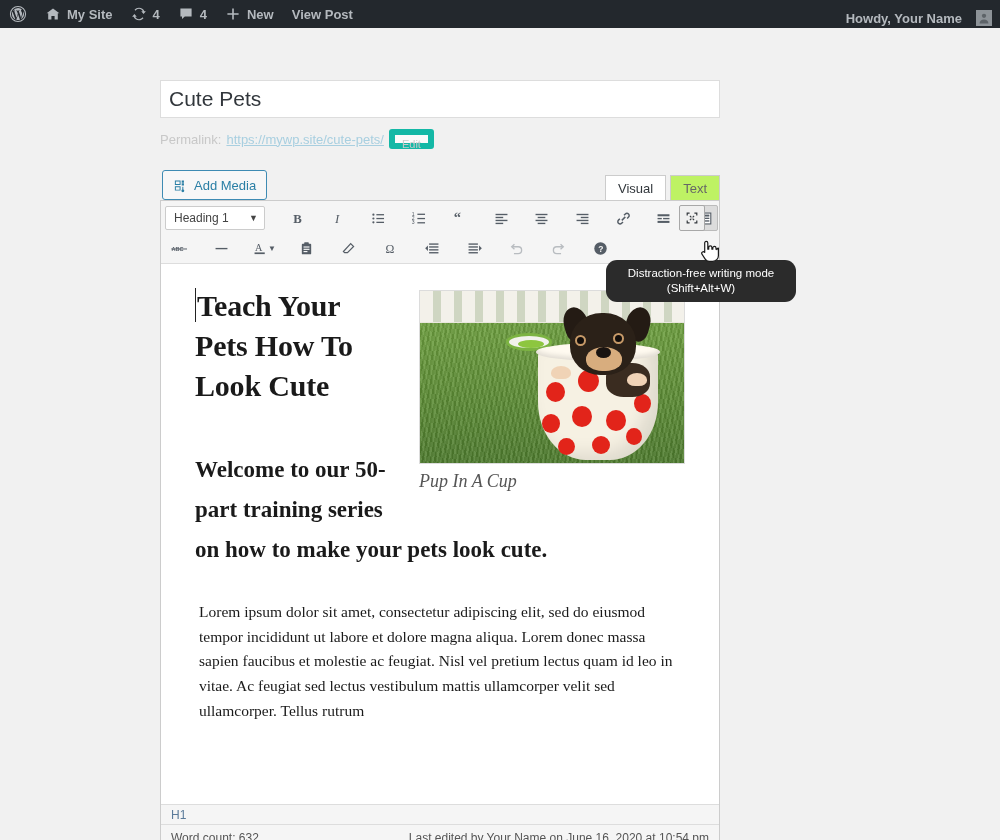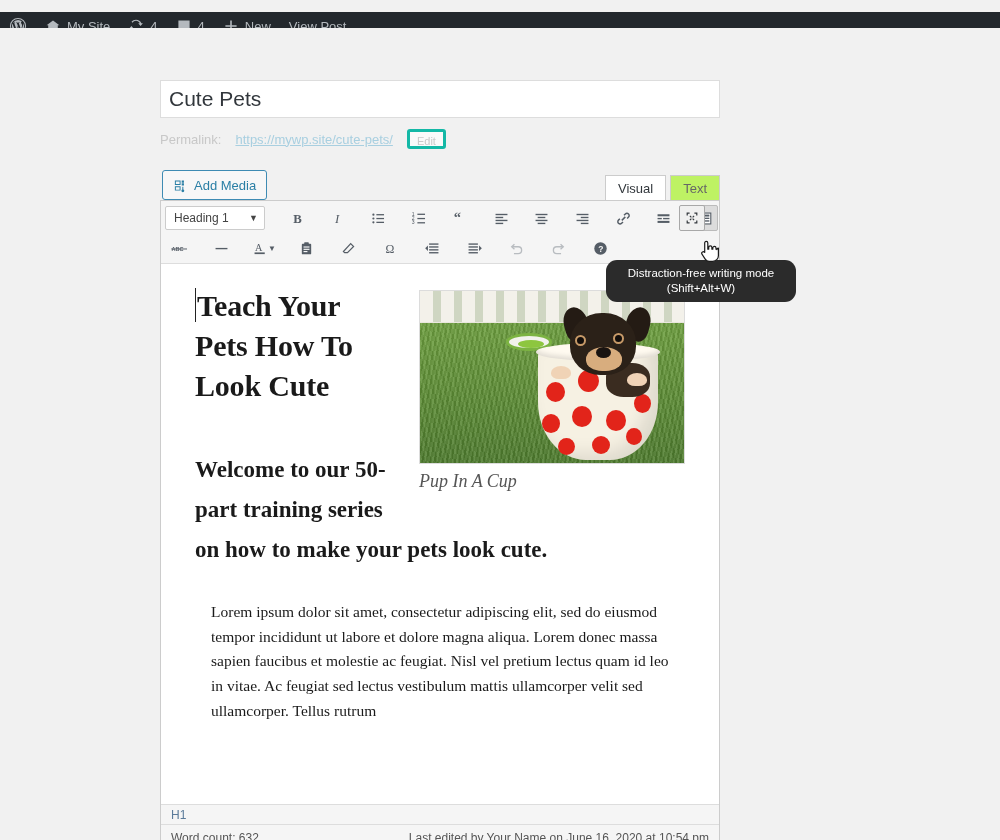--- a/index.html
+++ b/index.html
@@ -8,23 +8,23 @@
     width:1000px; height:840px;
     background:#f1f1f1;
     font-family:"Liberation Sans", sans-serif;
     font-size:13px;
     color:#444;
     overflow:hidden;
     position:relative;
   }
   
   #adminbar{
-    position:absolute; top:12px; left:0; width:1000px; height:28px;
+    position:absolute; top:0; left:0; width:1000px; height:28px;
     background:#23282d; color:#b4b9be;
-    display:flex; font-size:13px;
+    display:flex; align-items:center; font-size:13px;font-weight:bold;
   }
   #adminbar .ab-left{ display:flex; align-items:center; height:28px; }
   #adminbar .ab-right{ margin-left:auto; display:flex; align-items:center; height:40px; padding-right:8px;margin-top:8px;}
   .ab-item{ display:flex; align-items:center; gap:6px; height:28px; padding:0 9px; color:#b4b9be; white-space:nowrap;}
   .ab-item svg{ display:block; }
   .wp-logo{ padding:0 9px 0 9px; }
   .ab-count{ font-size:13px; }
   .avatar{
     width:16px;height:16px;background:#8d9398;margin-left:8px;
     display:flex;align-items:center;justify-content:center;
@@ -47,28 +47,28 @@
     font-size:21px; line-height:30px; font-weight:400;
     font-family:"Liberation Sans", sans-serif;
     color:#32373c;
     background:#fff; border:1px solid #ddd;
     outline:none;
   }
 
   
   #permalink-row{
     margin-top:10px; height:22px;
-    display:flex; align-items:center; gap:14px;
+    display:flex; align-items:center; gap:5px;
     font-size:13px; color:#cfcfcf;
   }
   #permalink-label{ color:#c8c8c8; }
   #permalink-link{ color:#a8cfe0; text-decoration:underline; }
   #permalink-edit{
     font-size:11px; line-height:18px; height:20px;
-    padding:0 7px; border:3px solid #14b8a6; background:#fafafa;
+    padding:0 7px; border:6px solid #14b8a6; background:#fafafa;
     color:#c9c9c9; border-radius:3px;
   }
 
   
   #media-row{
     margin-top:20px; height:30px; position:relative;
   }
   #add-media{
     position:absolute; left:2px; top:0;
     display:flex; align-items:center; gap:6px;
@@ -145,21 +145,21 @@
     vertical-align:-6px; margin-right:1px;
   }
   #c-h1{
     font-size:30px; line-height:40px; font-weight:700; margin:0 0 44px 0;
     letter-spacing:-0.2px;
   }
   #c-h2{
     font-size:23px; line-height:40px; font-weight:700; margin:0 0 30px 0;
   }
   #c-body{
-    font-size:15.5px; line-height:24.7px; margin:16px;
+    font-size:15.5px; line-height:24.7px; margin:4px;
   }
   #figure{
     float:right; width:266px; margin:4px 0 8px 22px;
   }
   #photo{
     width:266px;height:174px; border:1px solid #dcdcdc; position:relative; overflow:hidden;
     background:#5f8f3d;
   }
   .fence{
     position:absolute;top:0;left:0;width:266px;height:38px;

